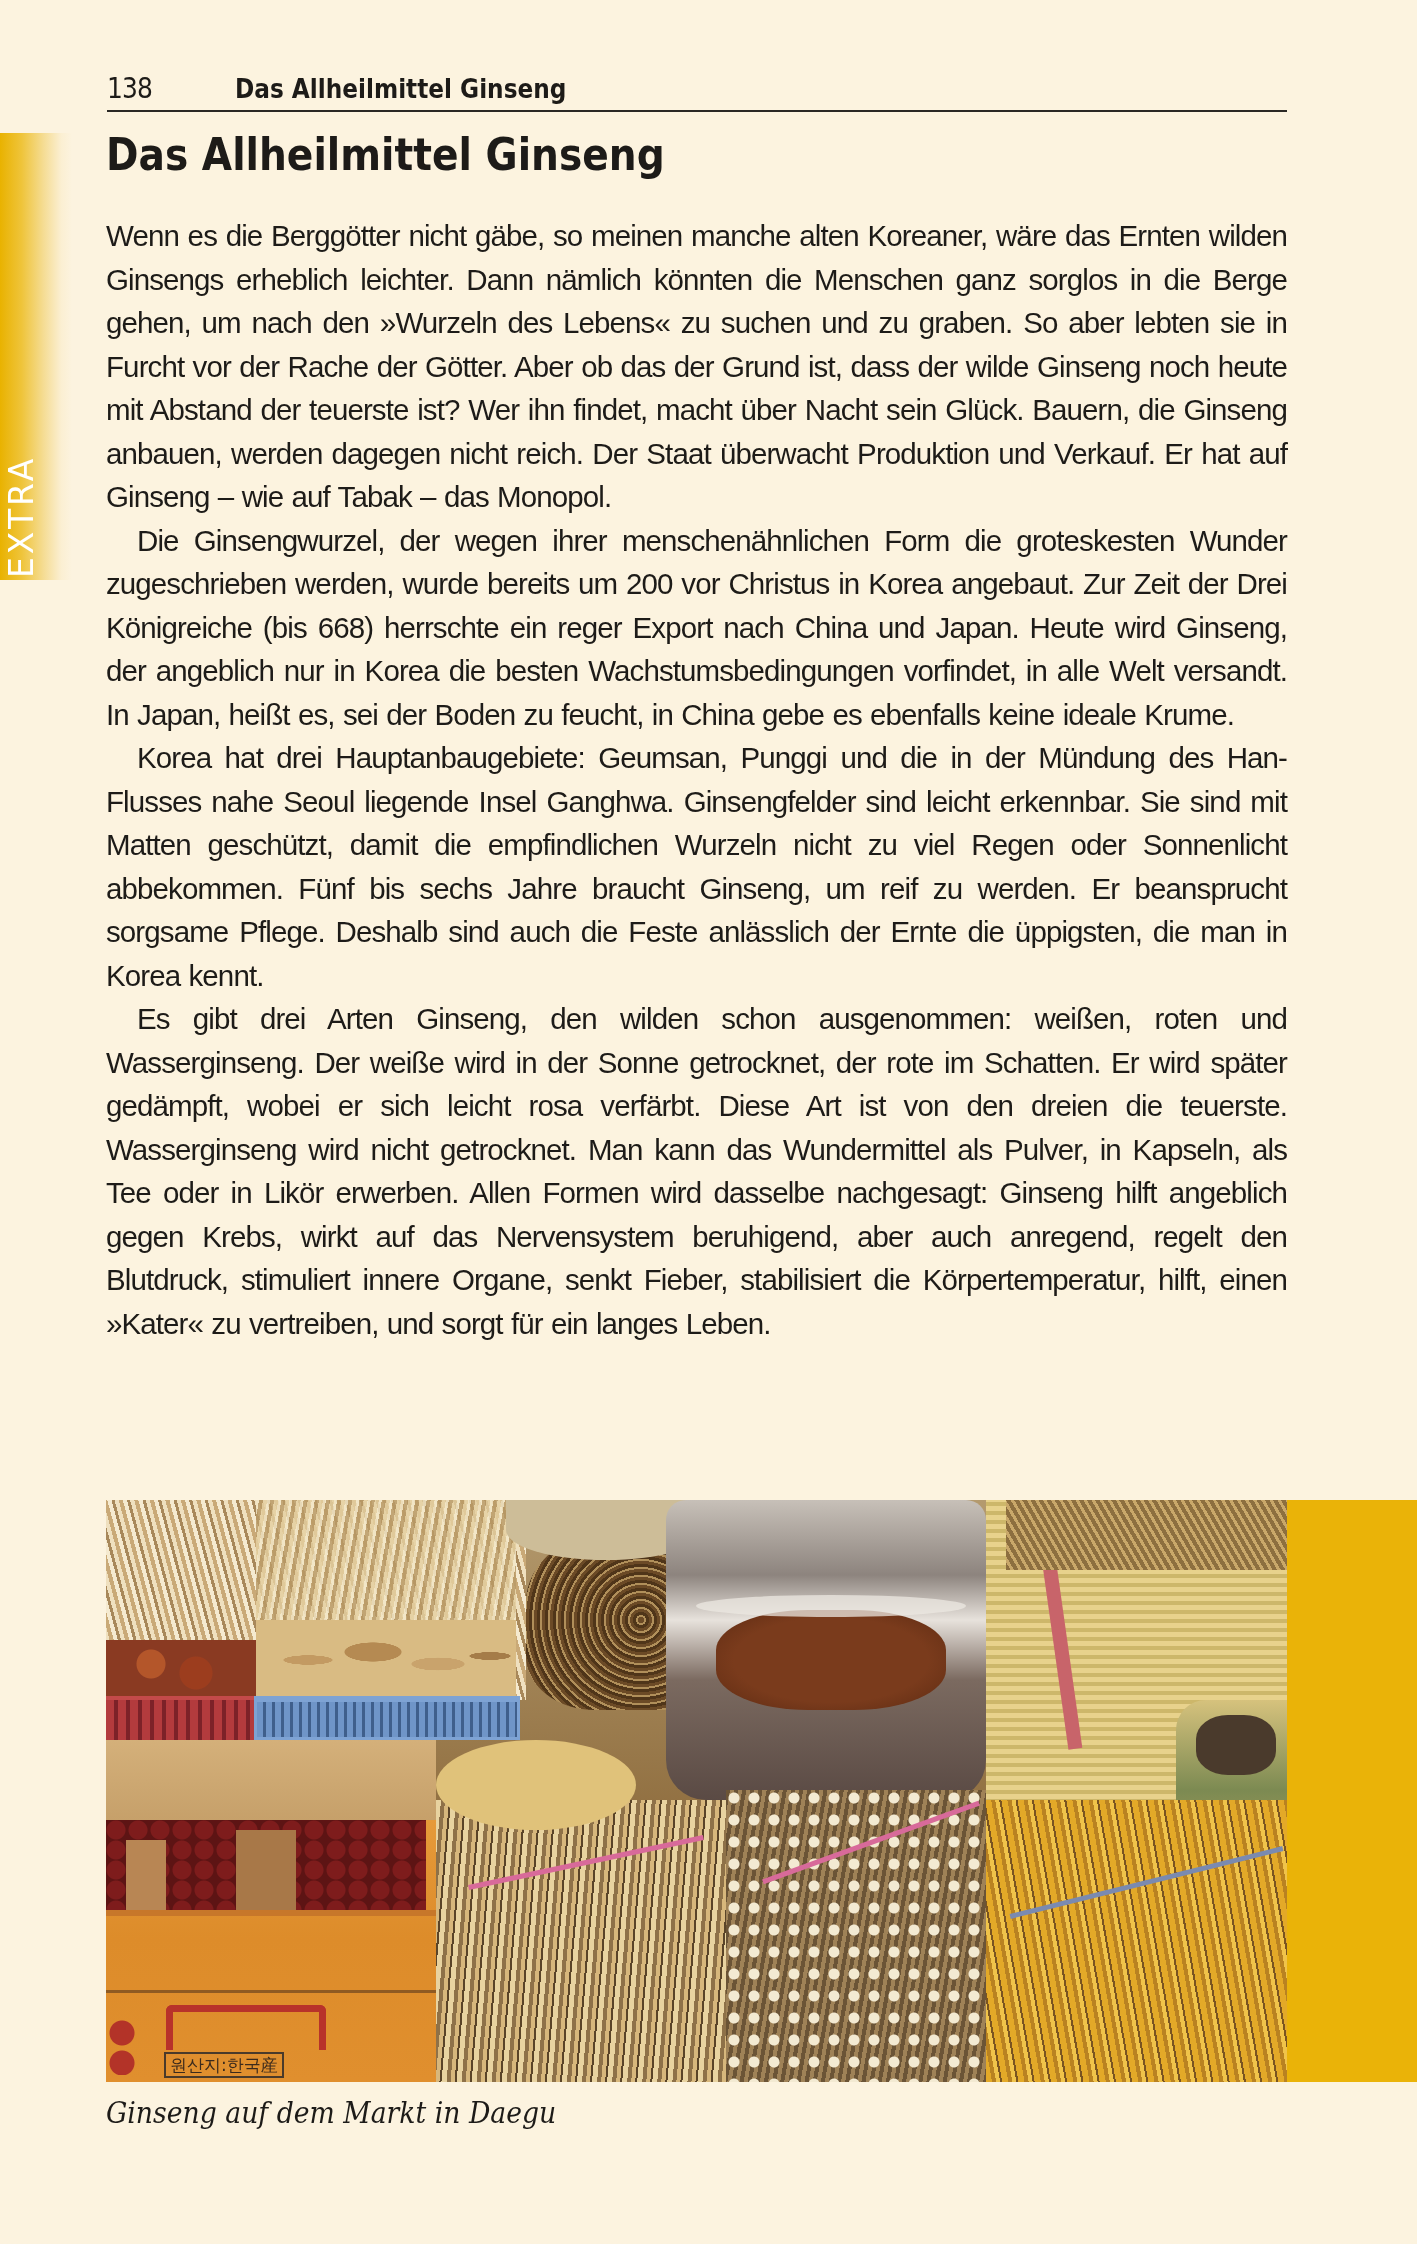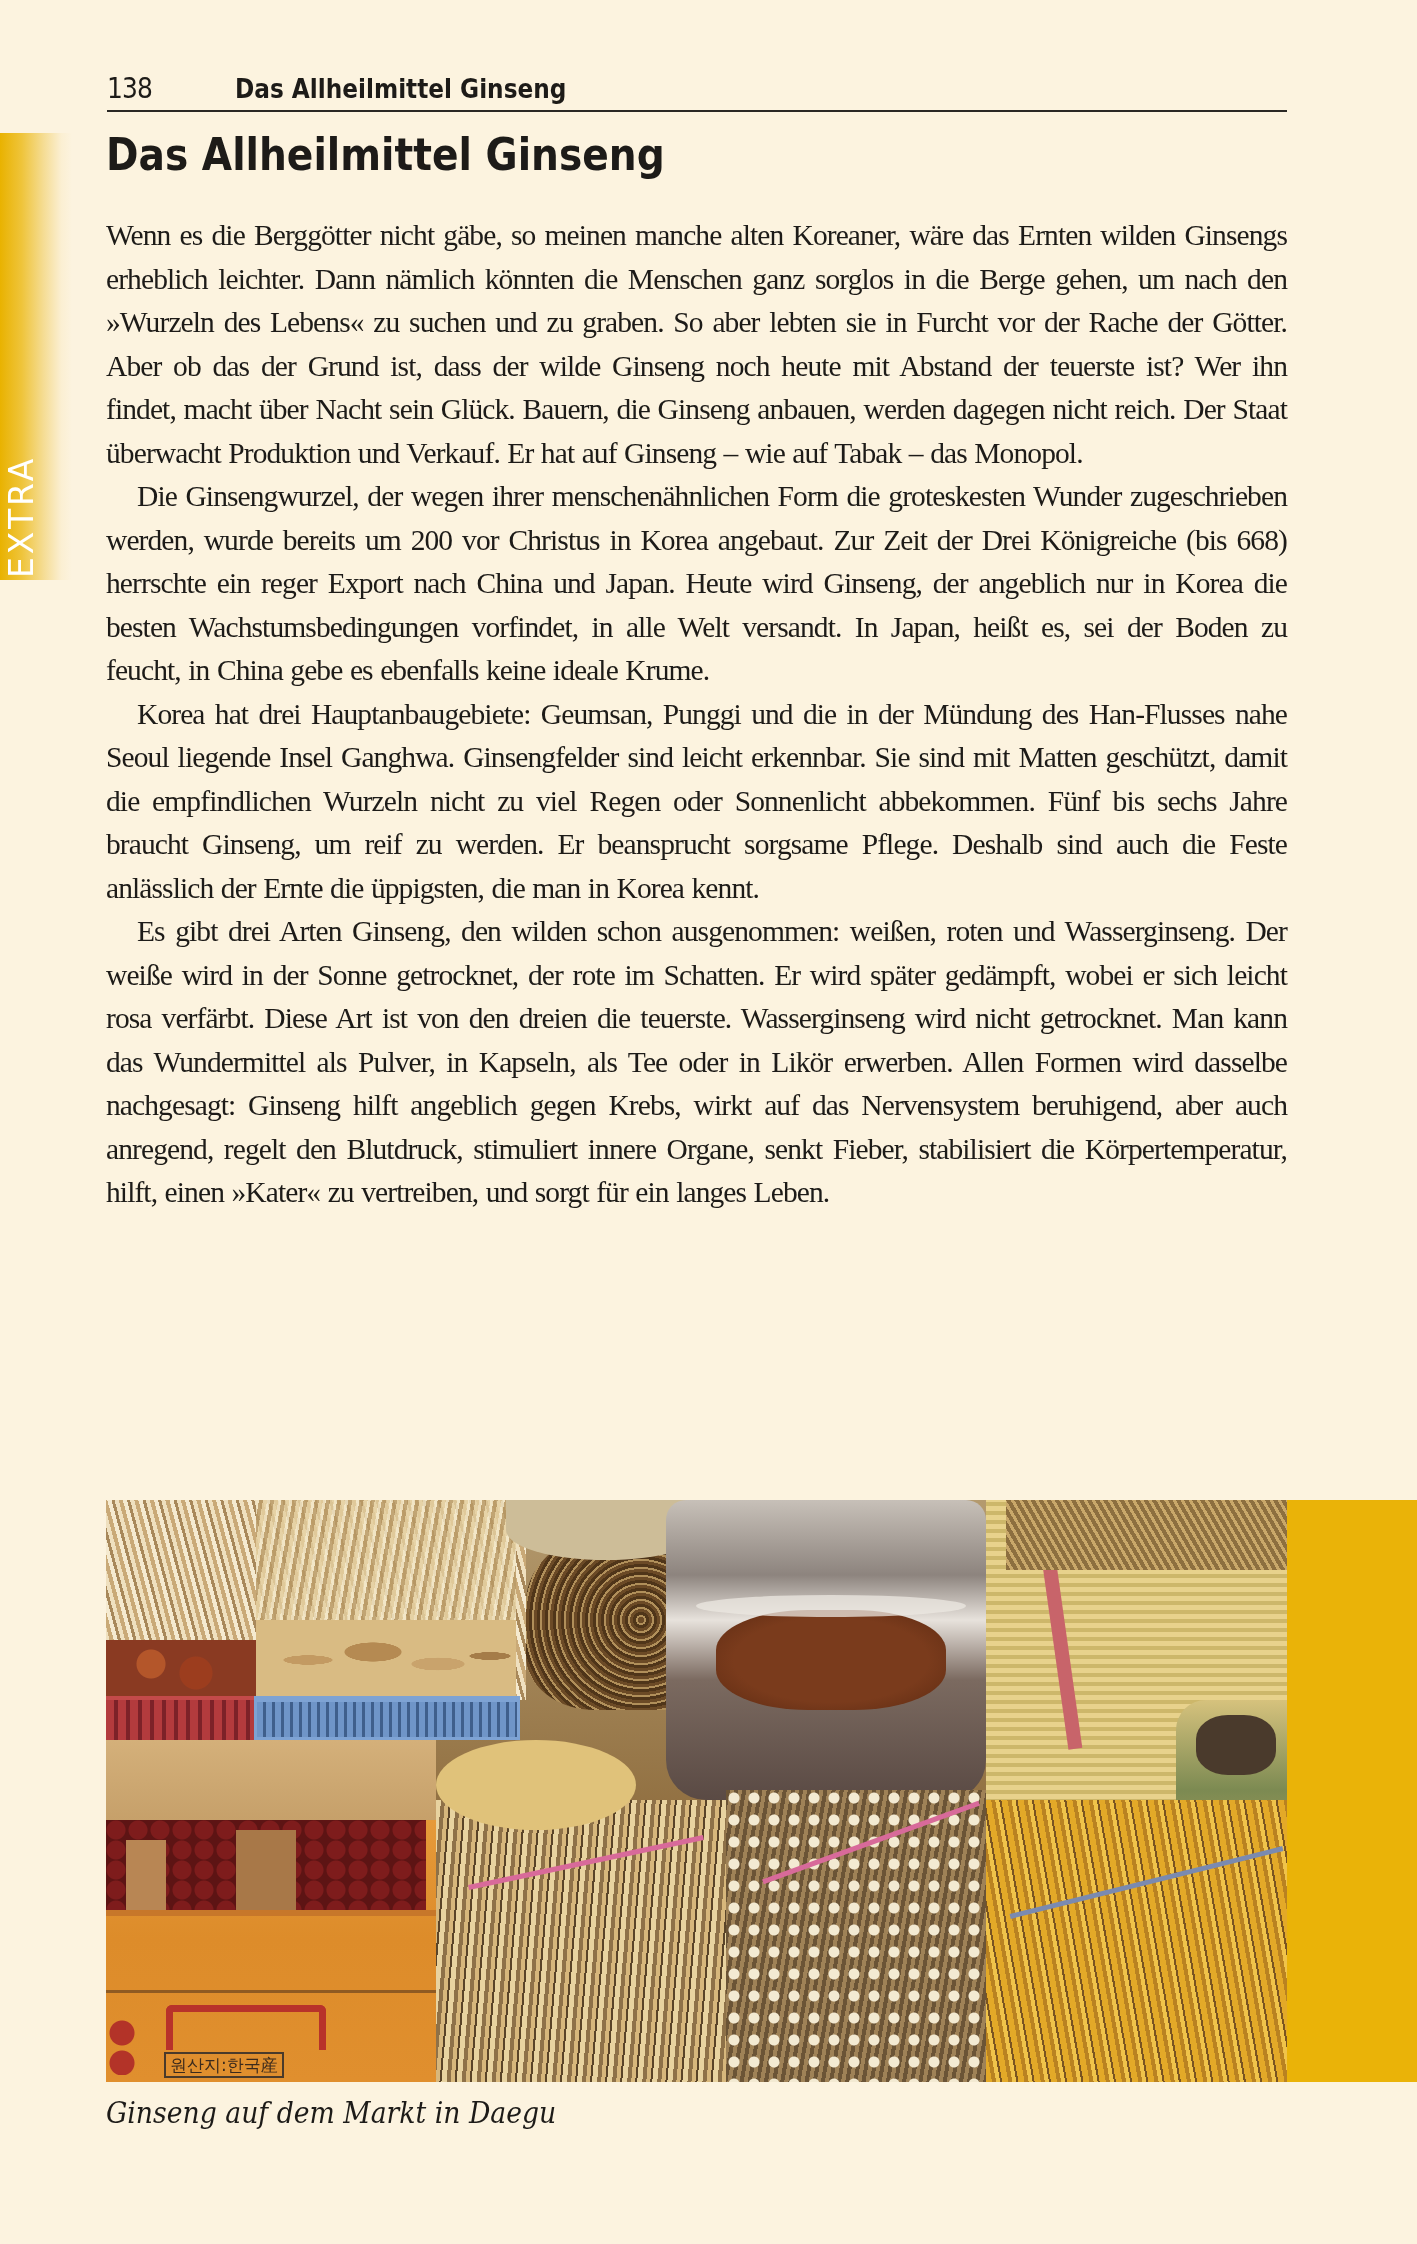--- a/index.html
+++ b/index.html
@@ -89,21 +89,21 @@
     }
     
     .article-body {
       position: absolute;
       left: 106px;
       top: 214px;
       width: 1181px;
     }
     .article-body p {
       margin: 0;
-      font-family: Liberation Serif, serif;
+      font-family: Liberation Sans, sans-serif;
       font-size: 29.5px;
       line-height: 43.5px;
       text-align: justify;
       hyphens: manual;
       letter-spacing: -0.9px;
       word-spacing: 1px;
     }
     .article-body p + p {
       text-indent: 31px;
     }

